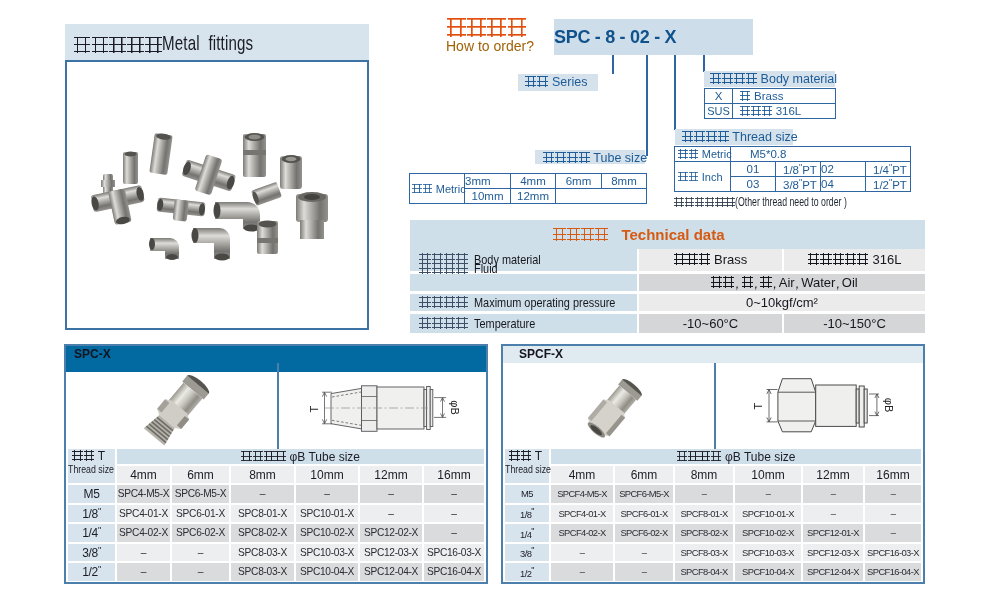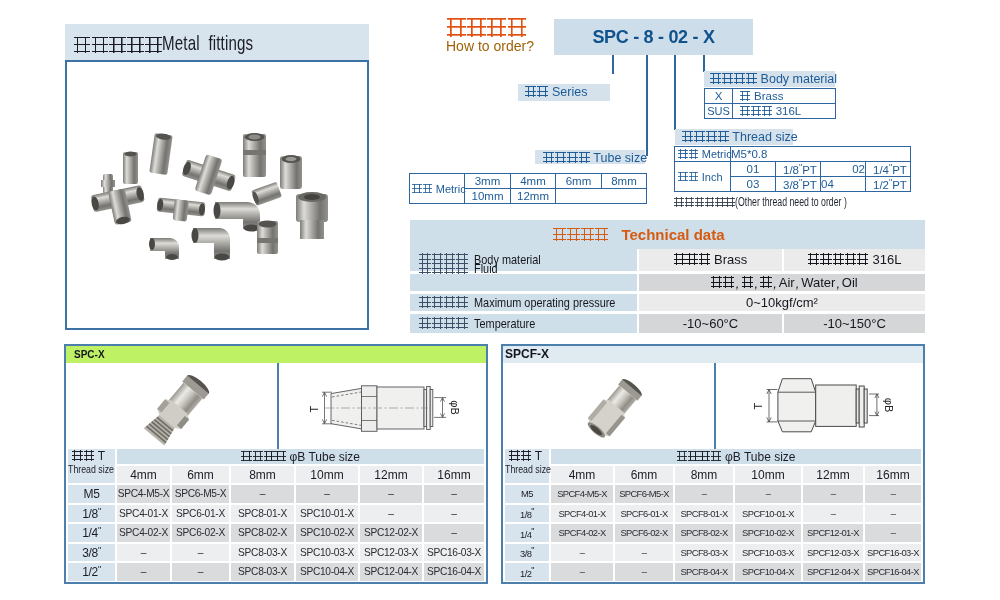--- a/index.html
+++ b/index.html
@@ -124,73 +124,73 @@
 <g>
         <rect x="190" y="159" width="21" height="33" rx="2" fill="url(#mv)"></rect>
         <ellipse cx="200.5" cy="162" rx="9" ry="3.5" fill="#55534f"></ellipse>
         <rect x="190" y="176" width="21" height="5" fill="#777570"></rect>
       </g>
 </svg>
 </div>
 
 <div class="abs" style="left:446px;top:16px;font-size:21.5px;font-weight:bold;color:#e2500f"><i class="g"></i><i class="g"></i><i class="g"></i><i class="g"></i></div>
 <div class="abs" style="left:446px;top:38px;font-size:14px;color:#a16207">How to order?</div>
-<div class="abs" style="left:554px;top:19px;width:199px;height:36px;background:#cdddea;color:#10528c;font-size:18px;letter-spacing:-.3px;font-weight:bold;text-align:center;line-height:36px">SPC - 8 - 02 - X</div>
+<div class="abs" style="left:554px;top:19px;width:199px;height:36px;background:#cdddea;color:#10528c;font-size:18px;letter-spacing:-.3px;font-weight:bold;text-align:left;line-height:36px">SPC - 8 - 02 - X</div>
 
 <div class="vline" style="left:612px;top:55px;height:19px"></div>
 <div class="vline" style="left:646px;top:55px;height:101px"></div>
 <div class="vline" style="left:674px;top:55px;height:75px"></div>
 <div class="vline" style="left:703px;top:55px;height:17px"></div>
 
-<div class="abs lbox" style="left:518px;top:84px;width:92px;height:17px;line-height:17px"><span style="margin-left:7px"><i class="g"></i><i class="g"></i></span> Series</div>
+<div class="abs lbox" style="left:518px;top:74px;width:80px;height:17px;line-height:17px"><span style="margin-left:7px"><i class="g"></i><i class="g"></i></span> Series</div>
 
 <div class="abs lbox" style="left:704px;top:71px;width:131px;height:16px;line-height:16px"><span style="margin-left:6px"><i class="g"></i><i class="g"></i><i class="g"></i><i class="g"></i></span> Body material</div>
 <table class="abs btab" style="left:704px;top:88px;width:132px">
 <tbody>
       <tr style="height:15px">
         <td style="width:28px;text-align:center">X</td>
         <td><span style="margin-left:7px"><i class="g"></i></span> Brass</td>
       </tr>
 <tr style="height:15px">
         <td style="text-align:center;font-size:11px">SUS</td>
         <td><span style="margin-left:7px"><i class="g"></i><i class="g"></i><i class="g"></i></span> 316L</td>
       </tr>
 </tbody>
   </table>
 
 <div class="abs lbox" style="left:675px;top:129px;width:118px;height:16px;line-height:16px"><span style="margin-left:7px"><i class="g"></i><i class="g"></i><i class="g"></i><i class="g"></i></span> Thread size</div>
 <table class="abs btab" style="left:674px;top:146px;width:237px">
 <tbody>
       <tr style="height:15px">
         <td style="width:56px;font-size:11px"><span style="margin-left:3px"><i class="g"></i><i class="g"></i></span> Metric</td>
-        <td colspan="4"><span style="margin-left:0">M5*0.8</span></td>
+        <td colspan="4"><span style="margin-left:19px">M5*0.8</span></td>
       </tr>
 <tr style="height:15px">
         <td rowspan="2" style="font-size:11px"><span style="margin-left:3px"><i class="g"></i><i class="g"></i></span> Inch</td>
         <td style="width:31px;text-align:center">01</td>
         <td style="width:54px"><span style="margin-left:7px">1/8<span class="pp">"</span>PT</span></td>
-        <td style="width:35px;text-align:right">02</td>
+        <td style="width:35px;text-align:left">02</td>
         <td><span style="margin-left:7px">1/4<span class="pp">"</span>PT</span></td>
       </tr>
 <tr style="height:15px">
         <td style="text-align:center">03</td>
         <td><span style="margin-left:7px">3/8<span class="pp">"</span>PT</span></td>
         <td style="">04</td>
         <td><span style="margin-left:7px">1/2<span class="pp">"</span>PT</span></td>
       </tr>
 </tbody>
   </table>
 <div class="abs" style="left:674px;top:195px;font-size:10.8px;color:#2e3b4a;white-space:nowrap"><i class="g"></i><i class="g"></i><i class="g"></i><i class="g"></i><i class="g"></i><i class="g"></i><span style="display:inline-block;font-size:12.5px;color:#1e2630;transform:scale(.7,1);transform-origin:left bottom;vertical-align:baseline">(Other thread need to order )</span></div>
 
 <div class="abs lbox" style="left:535px;top:150px;width:110px;height:14px;line-height:16px"><span style="margin-left:8px"><i class="g"></i><i class="g"></i><i class="g"></i><i class="g"></i></span> Tube size</div>
 <table class="abs btab" style="left:409px;top:173px;width:238px">
 <tbody>
       <tr style="height:15px">
         <td rowspan="2" style="width:55px;font-size:11px"><span style="margin-left:2px"><i class="g"></i><i class="g"></i></span> Metric</td>
-        <td style="width:46px;text-align:center">3mm</td>
+        <td style="width:46px;">3mm</td>
         <td style="width:45px;text-align:center">4mm</td>
         <td style="width:46px;text-align:center">6mm</td>
         <td style="text-align:center">8mm</td>
       </tr>
 <tr style="height:15px">
         <td style="text-align:center">10mm</td>
         <td style="text-align:center">12mm</td>
         <td colspan="2"></td>
       </tr>
 </tbody>
@@ -215,21 +215,21 @@
 <div class="abs" style="left:784px;top:249px;width:141px;height:22px;line-height:22px;font-size:13px;color:#16161e;text-align:center"><i class="g"></i><i class="g"></i><i class="g"></i><i class="g"></i><i class="g"></i> 316L</div>
 <div class="abs" style="left:419px;top:260px;height:17px;line-height:17px;font-size:13px;color:#3c4f66"><i class="g"></i><i class="g"></i><i class="g"></i><i class="g"></i><span style="color:#16161e;margin-left:6px;font-size:13px;display:inline-block;transform:scale(.84,1);transform-origin:left bottom">Fluid</span></div>
 <div class="abs" style="left:639px;top:274px;width:290px;height:17px;line-height:17px;font-size:13px;color:#16161e;text-align:center"><i class="g"></i><i class="g"></i><i class="cm"></i><i class="g"></i><i class="cm"></i><i class="g"></i><i class="cm"></i>Air<i class="cm"></i>Water<i class="cm"></i>Oil</div>
 <div class="abs" style="left:419px;top:294px;height:17px;line-height:17px;font-size:13px;color:#3c4f66"><i class="g"></i><i class="g"></i><i class="g"></i><i class="g"></i><span style="color:#16161e;margin-left:6px;font-size:13px;display:inline-block;transform:scale(.84,1);transform-origin:left bottom">Maximum operating pressure</span></div>
 <div class="abs" style="left:639px;top:294px;width:286px;height:17px;line-height:17px;font-size:13px;color:#16161e;text-align:center">0~10kgf/cm²</div>
 <div class="abs" style="left:419px;top:314px;height:19px;line-height:19px;font-size:13px;color:#3c4f66"><i class="g"></i><i class="g"></i><i class="g"></i><i class="g"></i><span style="color:#16161e;margin-left:6px;font-size:13px;display:inline-block;transform:scale(.84,1);transform-origin:left bottom">Temperature</span></div>
 <div class="abs" style="left:639px;top:314px;width:143px;height:19px;line-height:19px;font-size:13px;color:#16161e;text-align:center">-10~60°C</div>
 <div class="abs" style="left:784px;top:314px;width:141px;height:19px;line-height:19px;font-size:13px;color:#16161e;text-align:center">-10~150°C</div>
 
 <div class="abs" style="left:64px;top:344px;width:424px;height:240px;border:2px solid #4d7fad;background:#fff">
-<div style="height:17px;background:#bef264;font-size:10px;font-weight:bold;color:#14141e;line-height:17px"><span style="margin-left:8px">SPC-X</span></div>
+<div style="height:26px;background:#0369a1;font-size:12px;font-weight:bold;color:#14141e;line-height:17px"><span style="margin-left:8px">SPC-X</span></div>
 <div style="position:absolute;left:211px;top:17px;width:2px;height:88px;background:#4d7fad"></div>
 <svg style="position:absolute;left:0;top:17px" width="420" height="88" viewBox="0 0 420 88">
 <defs>
 <linearGradient id="pm" x1="0" y1="0" x2="1" y2="0">
           <stop offset="0" stop-color="#9a988f"></stop>
           <stop offset=".3" stop-color="#eceae5"></stop>
           <stop offset=".55" stop-color="#c6c4bd"></stop>
           <stop offset=".8" stop-color="#8f8d86"></stop>
           <stop offset="1" stop-color="#b0aea7"></stop>
         </linearGradient>
@@ -341,21 +341,21 @@
           <td>SPC12-04-X</td>
           <td>SPC16-04-X</td>
         </tr>
 </tbody>
     </table>
 <div style="position:absolute;left:6px;top:103px;width:60px;font-size:12px;color:#1c1c26"><span style="margin-left:0"><i class="g"></i><i class="g"></i></span> T</div>
 <div style="position:absolute;left:2px;top:118px;width:60px;font-size:10px;color:#1c1c26;transform:scaleX(.88);transform-origin:0 0">Thread size</div>
 </div>
 
 <div class="abs" style="left:501px;top:344px;width:424px;height:240px;border:2px solid #4d7fad;background:#fff">
-<div style="height:17px;background:#dfeaf1;font-size:12px;font-weight:bold;color:#14141e;line-height:17px"><span style="margin-left:2px">SPCF-X</span></div>
+<div style="height:17px;background:#dfeaf1;font-size:12px;font-weight:bold;color:#14141e;line-height:17px"><span style="margin-left:16px">SPCF-X</span></div>
 <div style="position:absolute;left:211px;top:17px;width:2px;height:88px;background:#4d7fad"></div>
 <svg style="position:absolute;left:0;top:17px" width="420" height="88" viewBox="0 0 420 88">
 
 <g transform="translate(116 40) rotate(40) scale(1.05)">
 <ellipse cx="0" cy="-19" rx="12" ry="3.8" fill="#56544e"></ellipse>
 <rect x="-12" y="-19" width="24" height="6" fill="#9c9a93"></rect>
 <rect x="-10.5" y="-13" width="21" height="20" fill="url(#pm)"></rect>
 <polygon points="-13.5,7 -9,4 9,4 13.5,7 13.5,30 9,33 -9,33 -13.5,30" fill="#d4d2cb"></polygon>
 <rect x="-13.5" y="7" width="4.5" height="23" fill="#aeaca5"></rect>
 <rect x="9" y="7" width="4.5" height="23" fill="#96948d"></rect>

